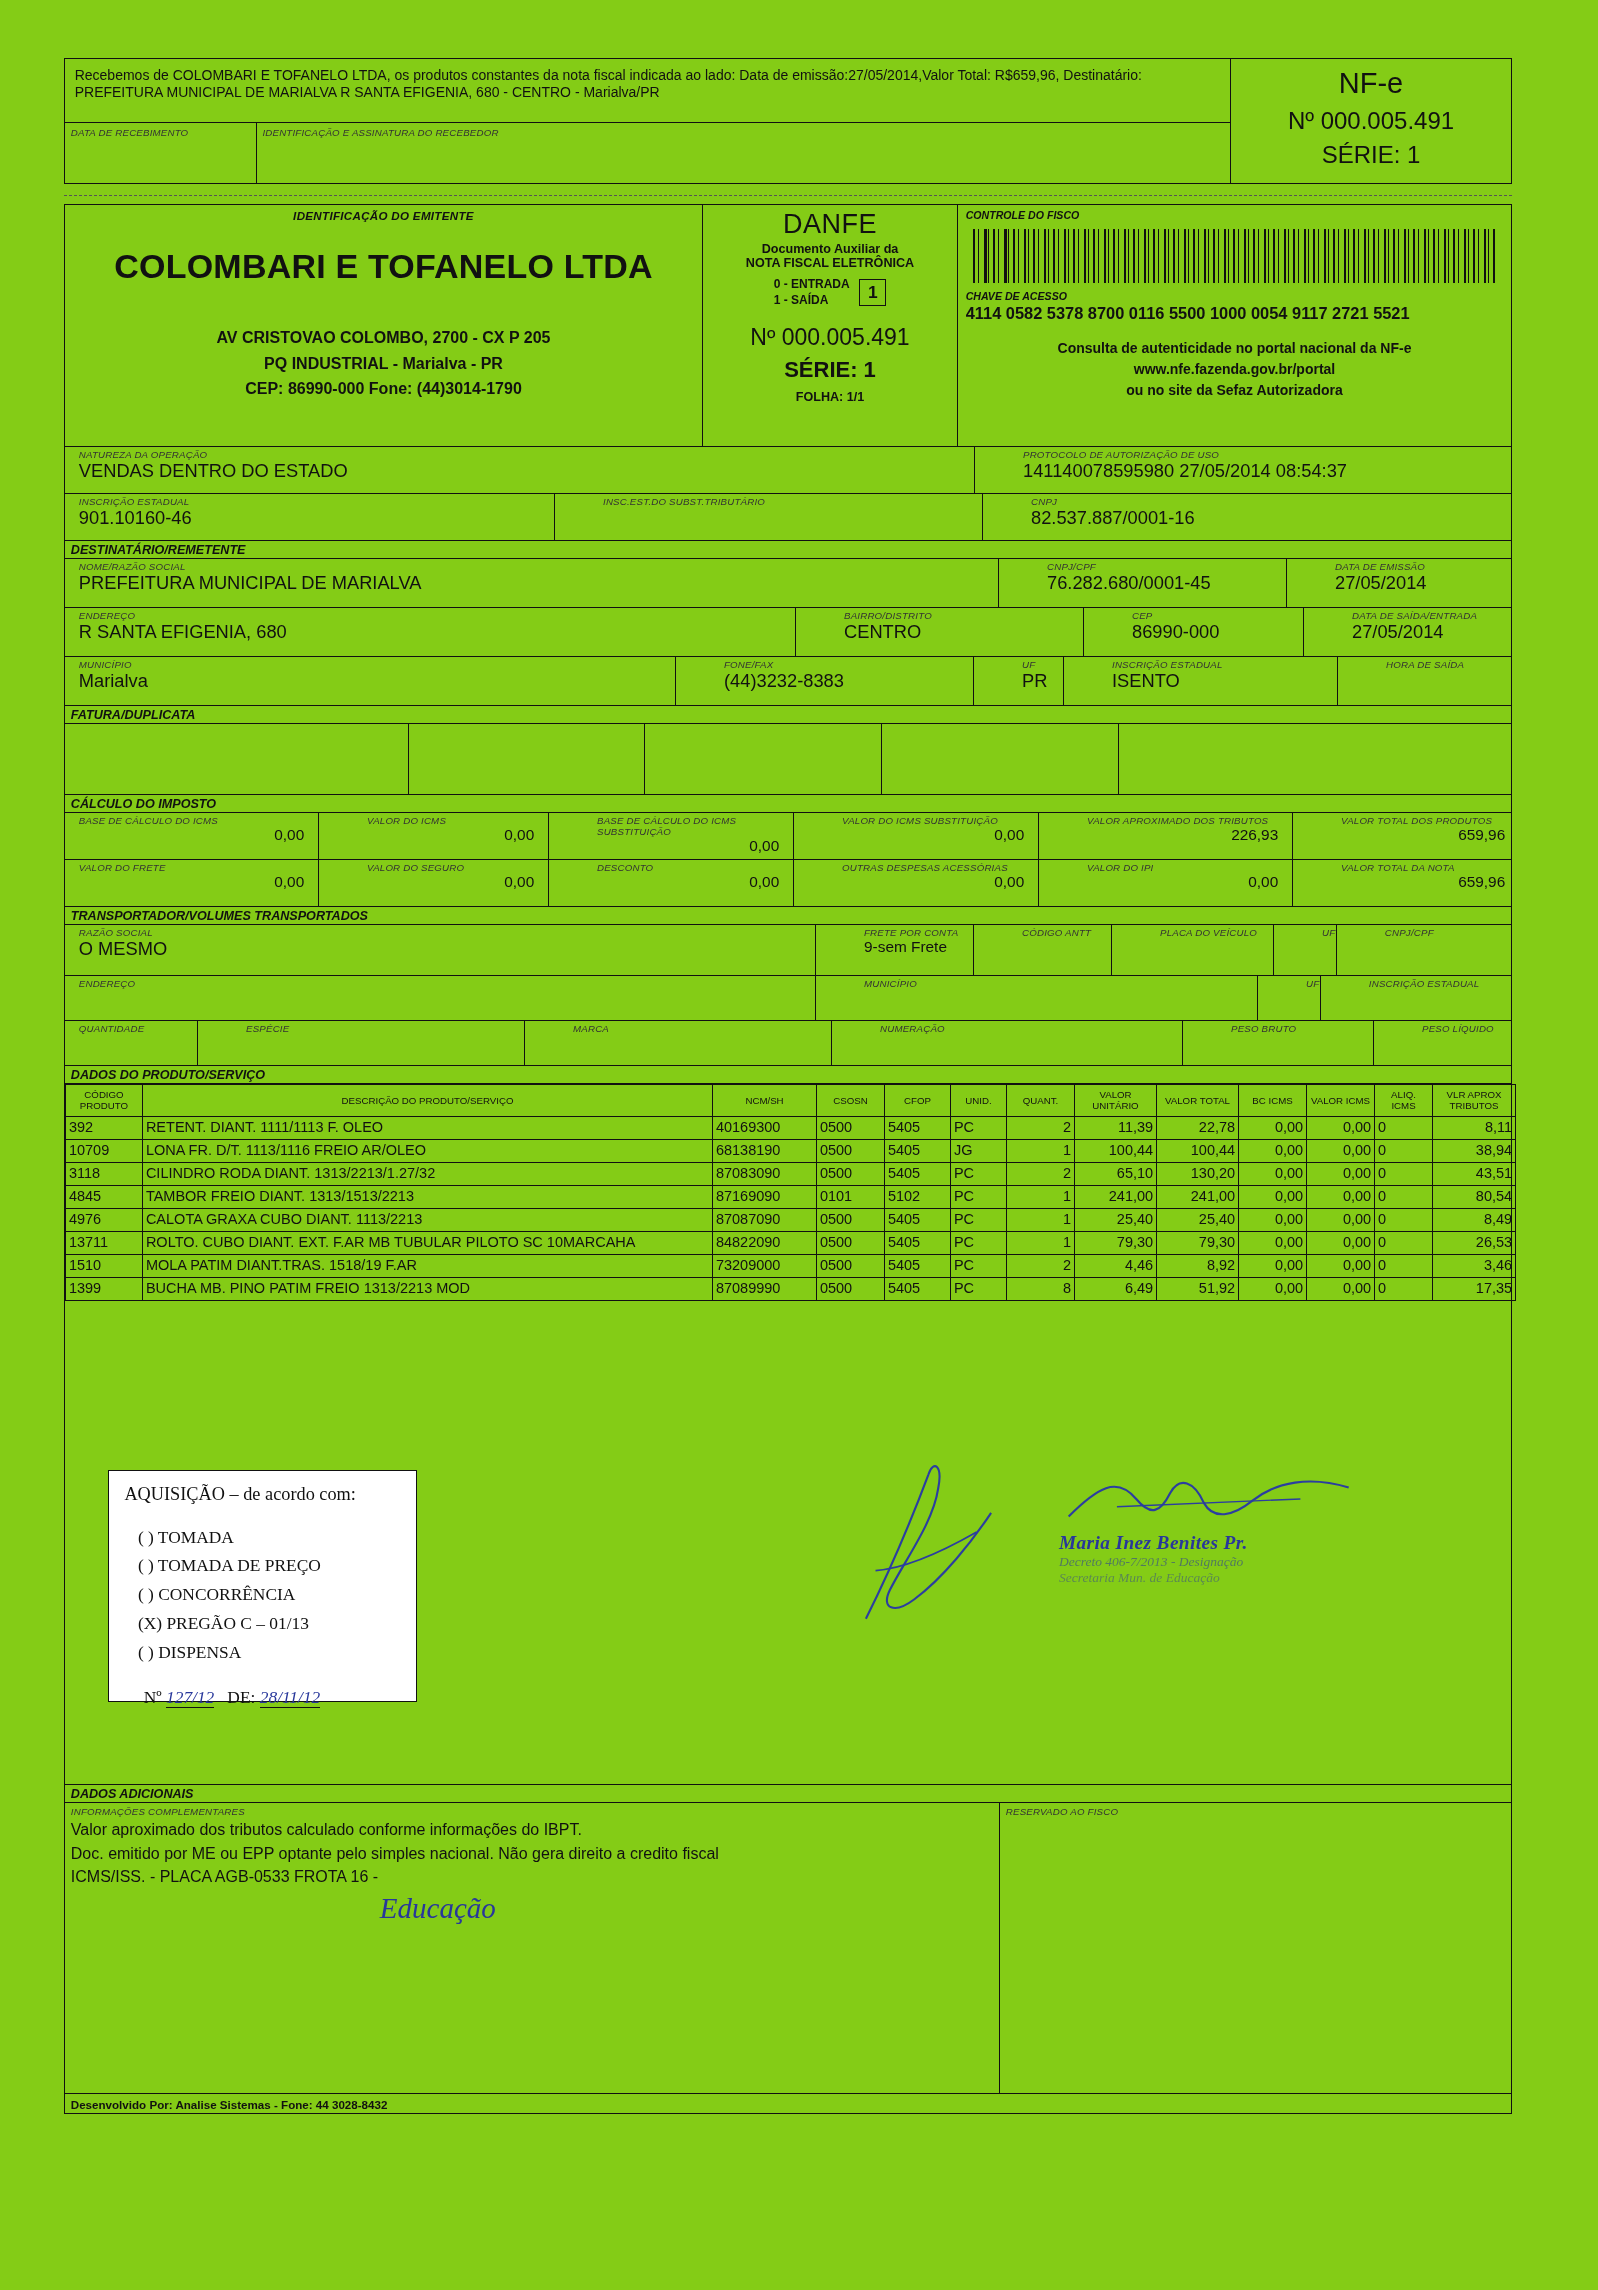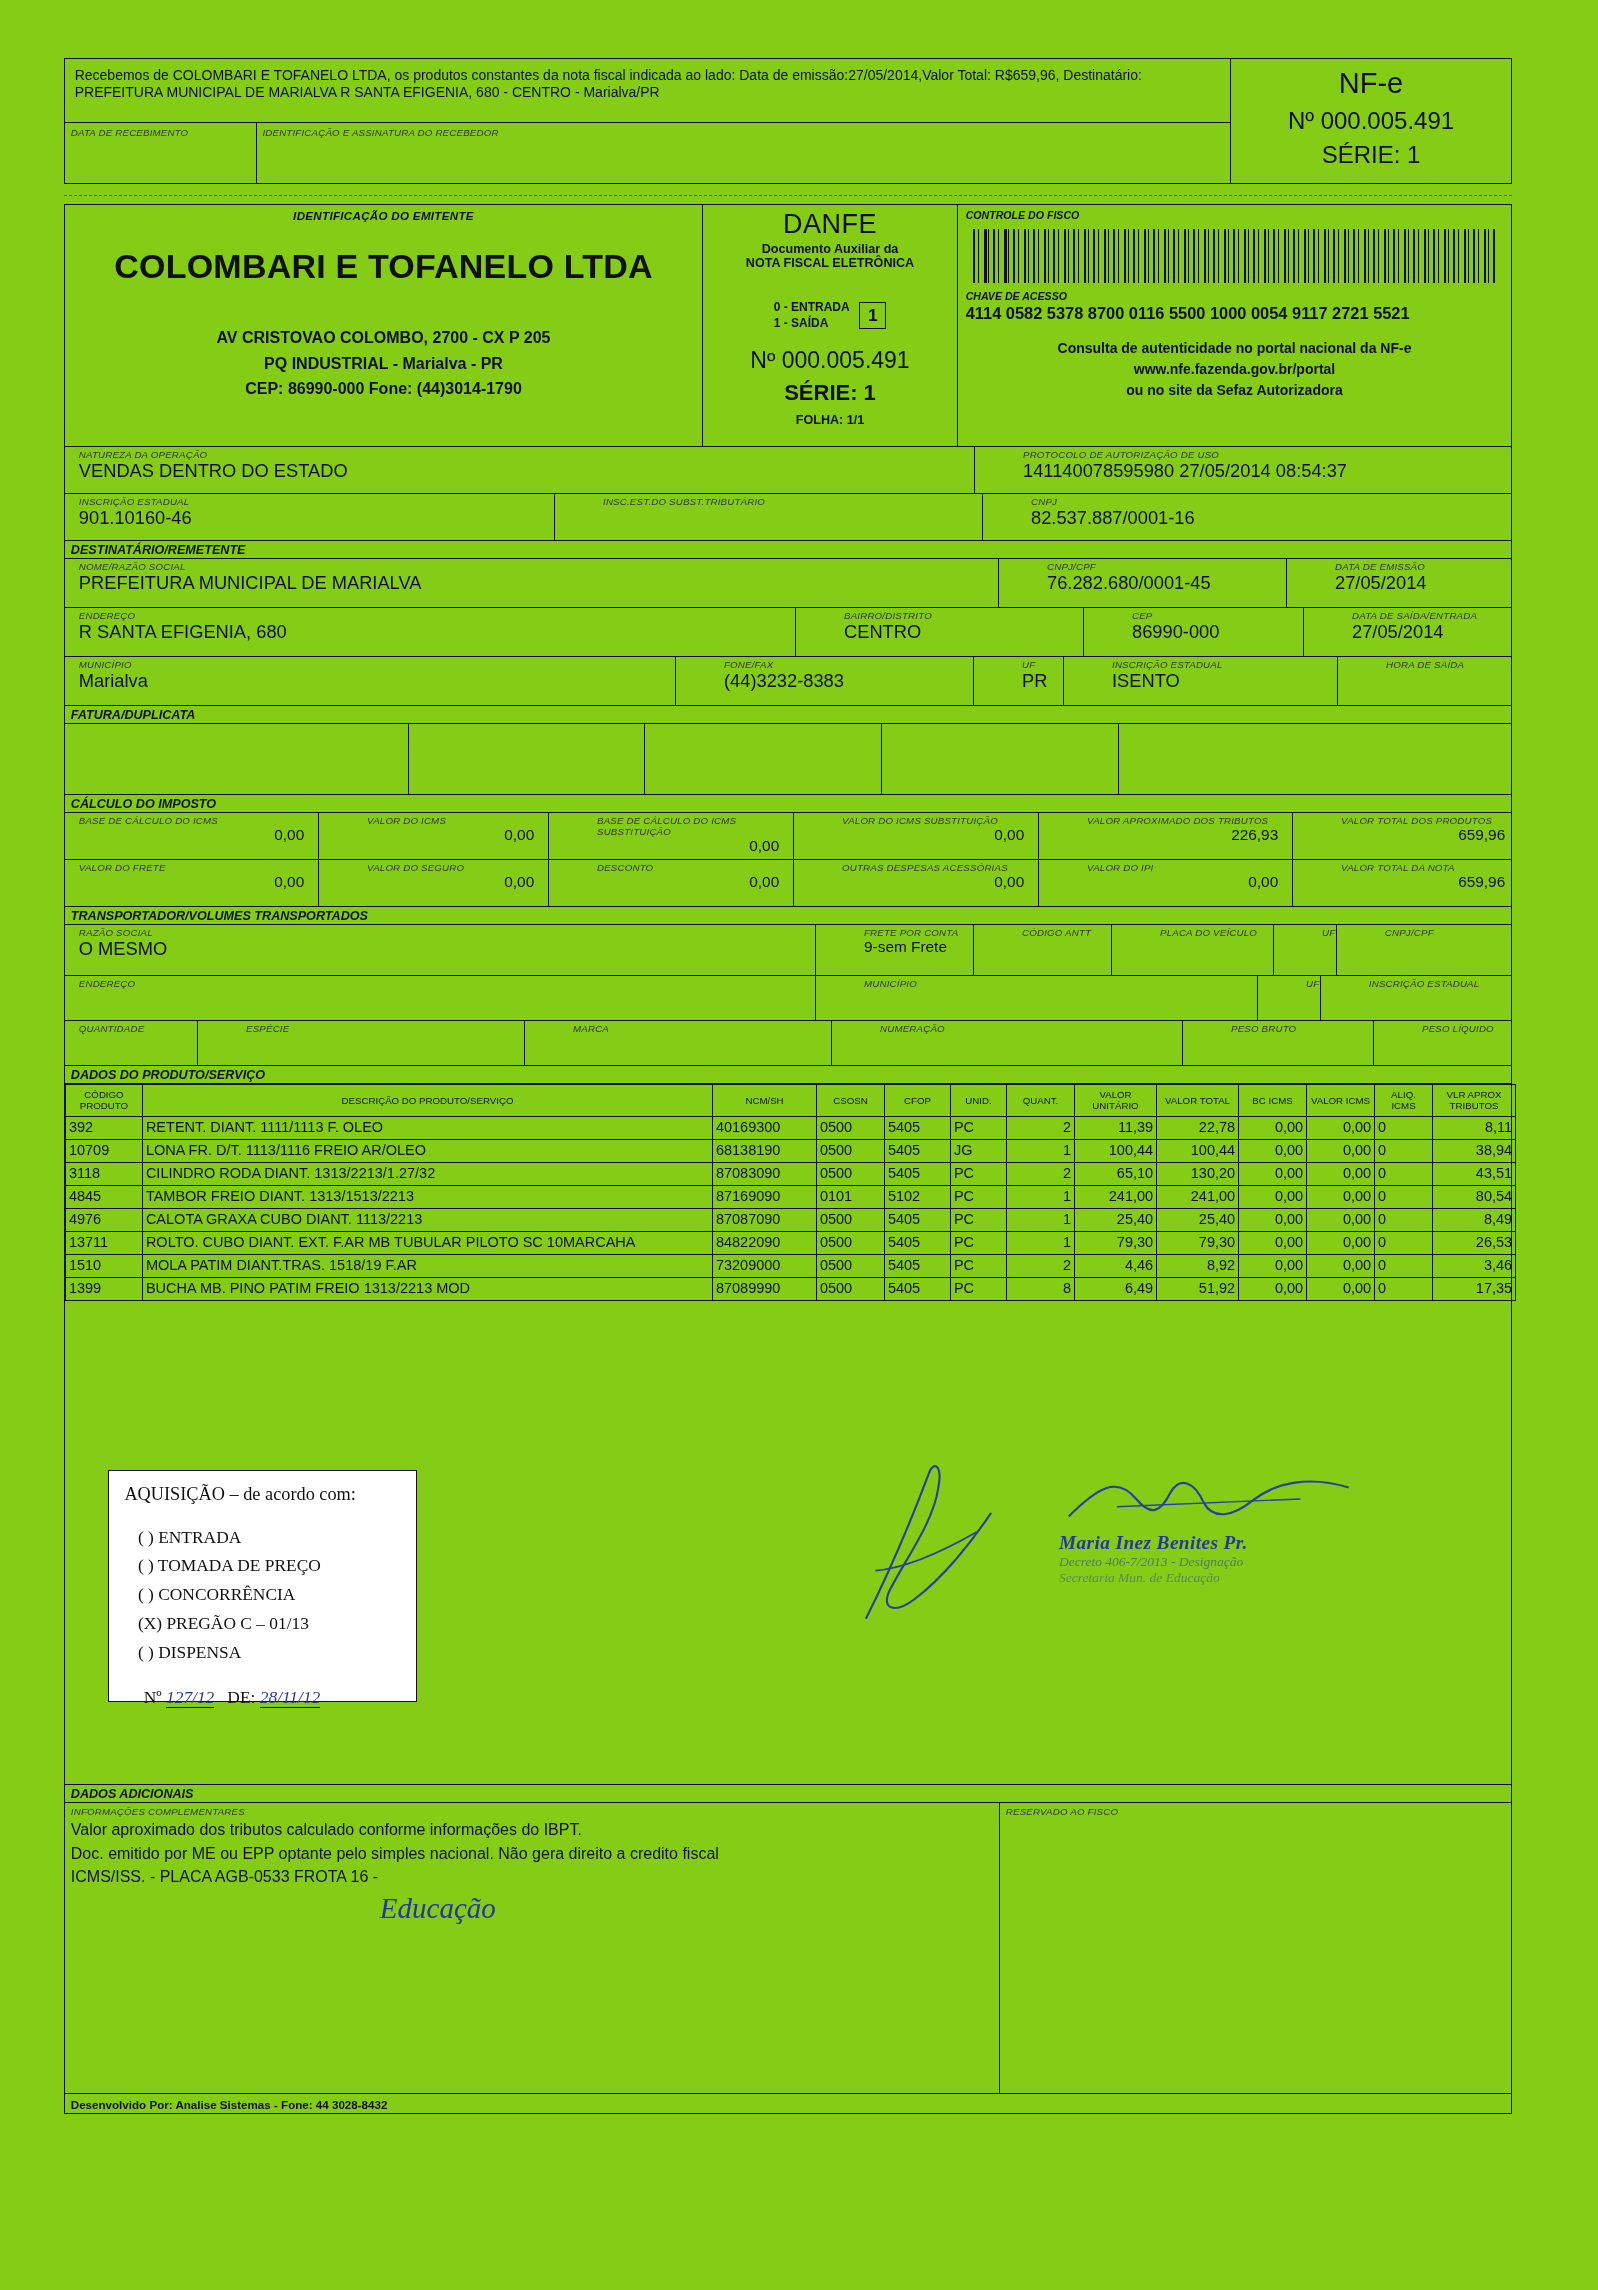--- a/index.html
+++ b/index.html
@@ -118,21 +118,21 @@
     box-sizing: border-box;
     border-left: 1.4px solid #111;
     border-right: 1.4px solid #111;
     text-align: center;
     padding: 3.9px 3.9px;
   }
   .danfe-t { font-size: 27px; letter-spacing: 0.5px; }
   .danfe-s1 { font-size: 12.6px; font-weight: bold; margin-top: 1.9px; }
   .danfe-s2 { font-size: 12.6px; font-weight: bold; }
   .danfe-ent {
-    margin-top: 29px;
+    margin-top: 6px;
     display: flex;
     justify-content: center;
     align-items: center;
     gap: 9.7px;
   }
   .danfe-ent .txts { font-size: 12px; font-weight: bold; text-align: left; line-height: 1.35; }
   .danfe-box {
     width: 25px; height: 25px;
     border: 1.4px solid #111;
     font-size: 17.4px; font-weight: bold;
@@ -672,21 +672,21 @@
               <td class="c">0</td>
               <td class="r">17,35</td>
             </tr>
           </tbody>
         </table>
       </div>
 
       <div style="position:relative;height:483px">
         <div class="aq-box" style="left:43px;top:169px">
           <div class="aq-title">AQUISIÇÃO – de acordo com:</div>
-          <div class="aq-item">( ) ENTRADA</div>
+          <div class="aq-item">( ) TOMADA</div>
           <div class="aq-item">( ) TOMADA DE PREÇO</div>
           <div class="aq-item">( ) CONCORRÊNCIA</div>
           <div class="aq-item">(X) PREGÃO        C – 01/13</div>
           <div class="aq-item">( ) DISPENSA</div>
           <div class="aq-num">
             <span>Nº</span>
             <span class="aq-u hw">127/12</span>
             &nbsp;
             <span>DE:</span>
             <span class="aq-u hw">28/11/12</span>

